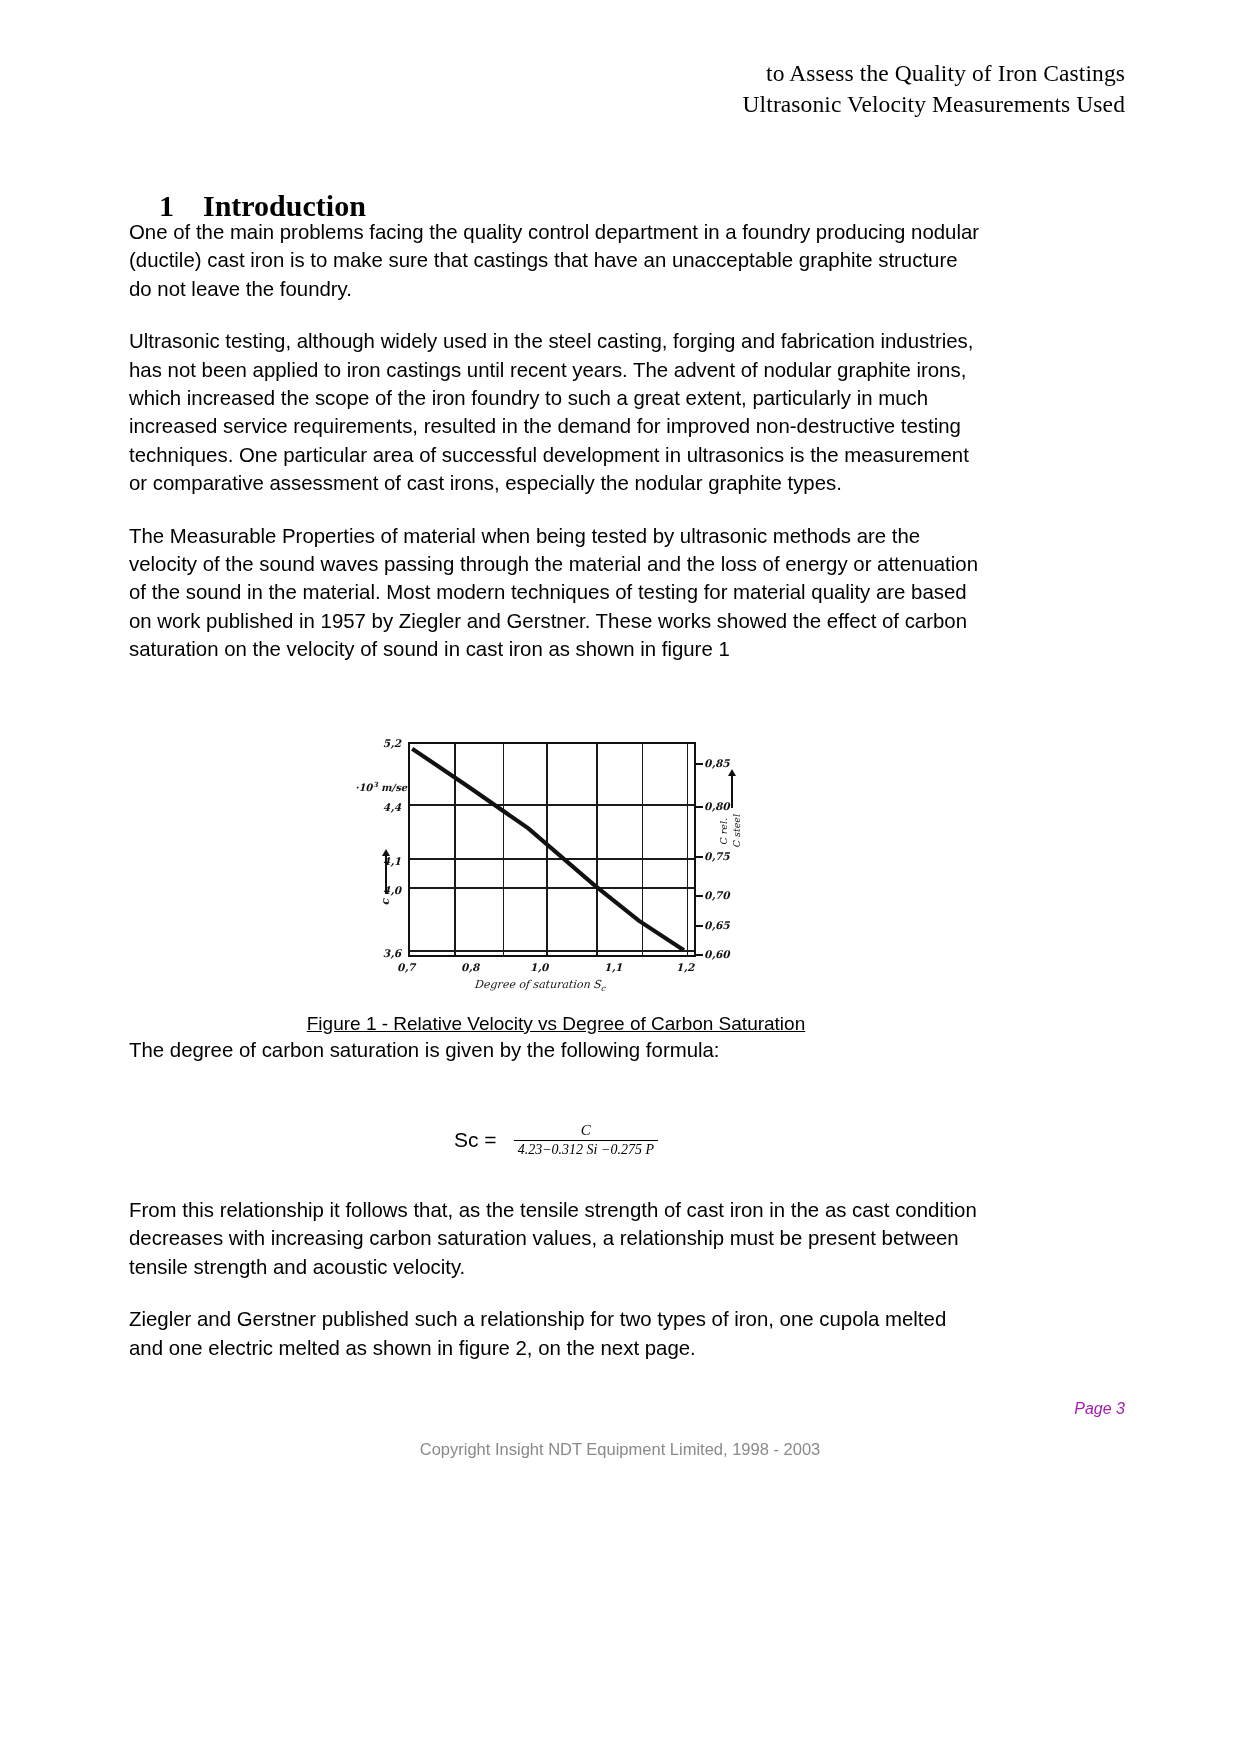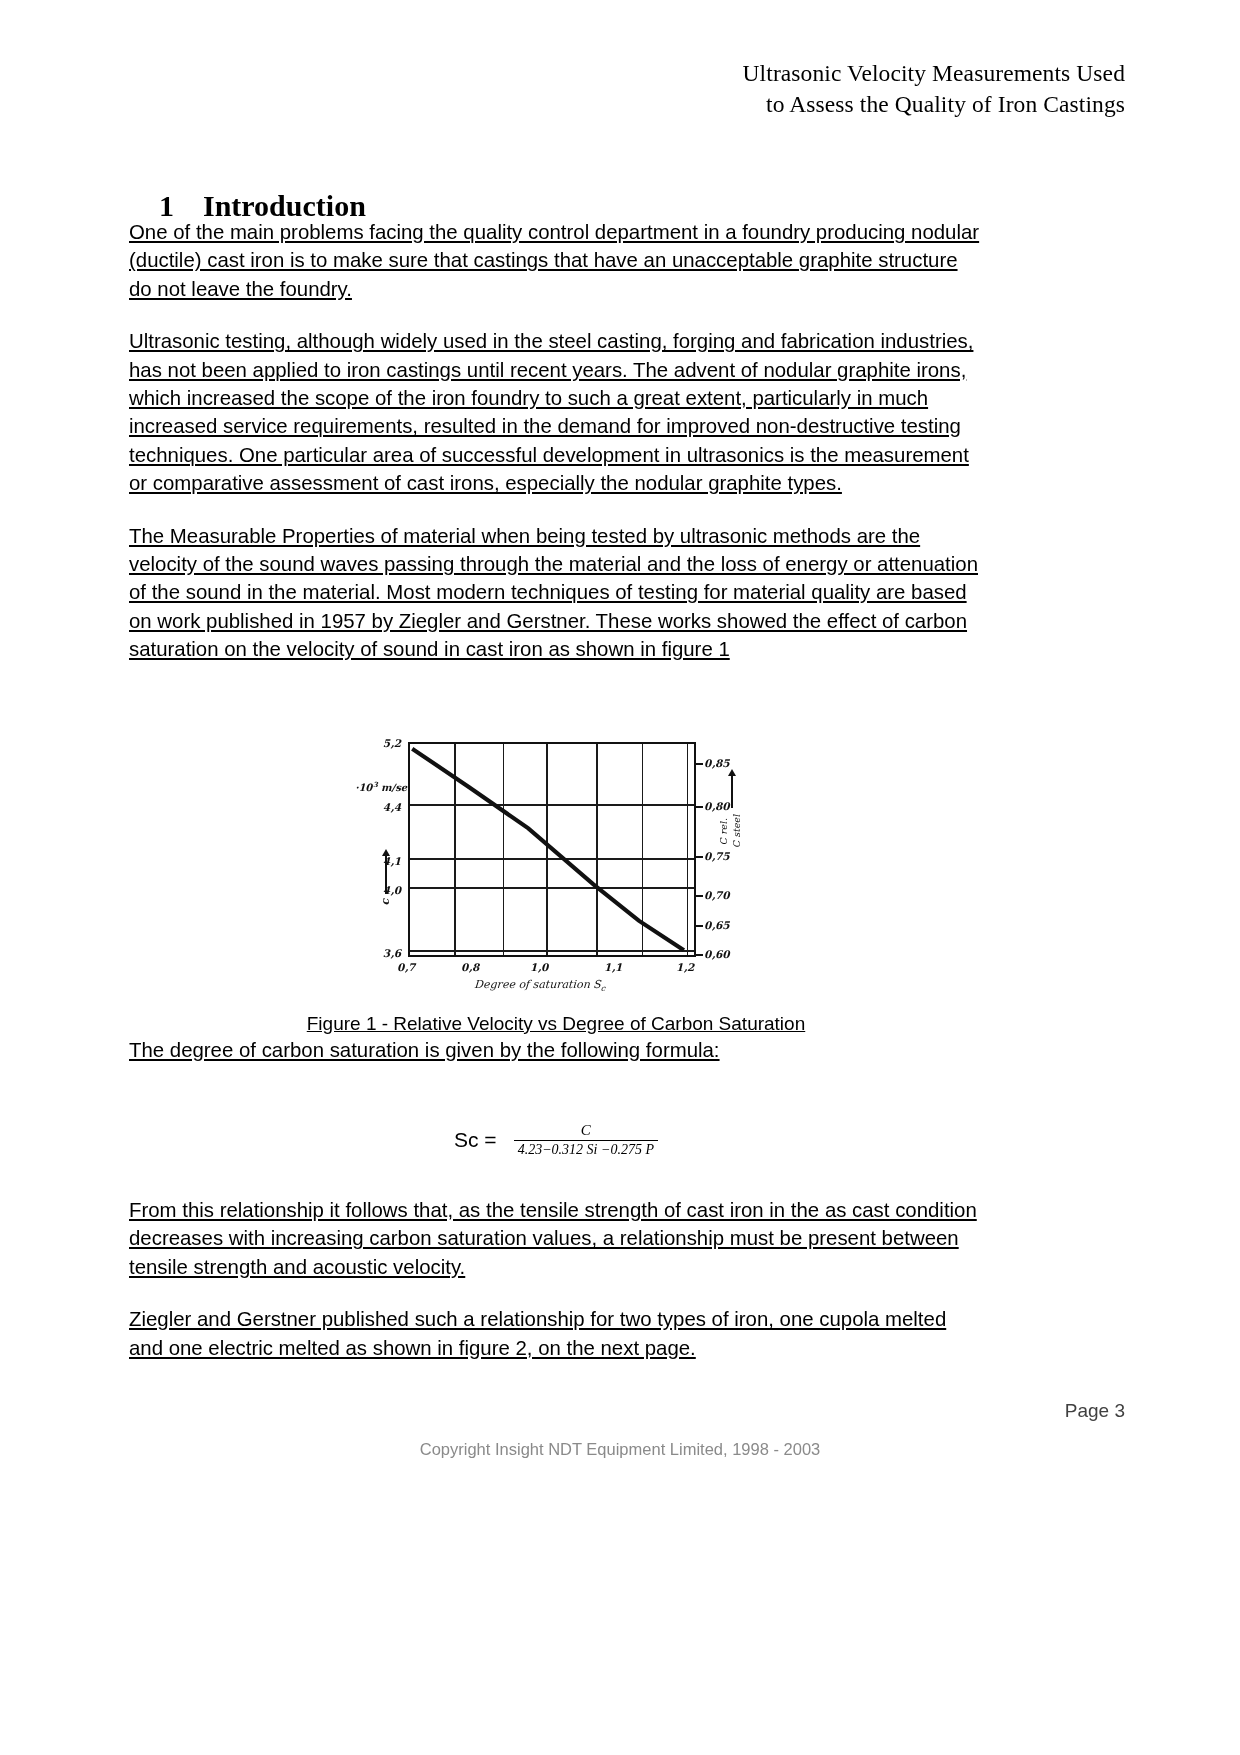--- a/index.html
+++ b/index.html
@@ -59,21 +59,20 @@
     top: 218px;
     width: 854px;
   }
   p.para {
     margin: 0 0 24px 0;
     font-family: "Liberation Sans", sans-serif;
     font-size: 20.4px;
     line-height: 28.4px;
     text-align: left;
     color: #000;
-    text-decoration: underline;
   }
   p.para.tight { margin-bottom: 0; }
 
   
   .figure-block {
     position: absolute;
     left: 129px;
     top: 700px;
     width: 854px;
     text-align: center;
@@ -231,42 +230,43 @@
     padding: 1px 4px 0 4px;
     white-space: nowrap;
   }
 
   
   .page-number {
     position: absolute;
     right: 115px;
     top: 1400px;
     font-family: "Liberation Sans", sans-serif;
-    font-size: 19px;
-    color: #404040;
+    font-size: 16px;
+    color: #a21caf;
+    font-style: italic;
   }
   .copyright {
     position: absolute;
     left: 0;
     right: 0;
     top: 1440px;
     text-align: center;
     font-family: "Liberation Sans", sans-serif;
     font-size: 16.5px;
     color: #8a8a8a;
   }
 </style>
 </head>
 <body>
 
 <div class="page">
 
   <div class="doc-header">
+    <span class="hl">to Assess the Quality of Iron Castings</span>
     <span class="hl">Ultrasonic Velocity Measurements Used</span>
-    <span class="hl">to Assess the Quality of Iron Castings</span>
   </div>
 
   <div class="section-heading">
     <span class="num">1</span><span>Introduction</span>
   </div>
 
   <div class="body-col">
     <p class="para">One of the main problems facing the quality control department in a foundry producing nodular (ductile) cast iron is to make sure that castings that have an unacceptable graphite structure do not leave the foundry.</p>
     <p class="para">Ultrasonic testing, although widely used in the steel casting, forging and fabrication industries, has not been applied to iron castings until recent years.  The advent of nodular graphite irons, which increased the scope of the iron foundry to such a great extent, particularly in much increased service requirements, resulted in the demand for improved non-destructive testing techniques.  One particular area of successful development in ultrasonics is the measurement or comparative assessment of cast irons, especially the nodular graphite types.</p>
     <p class="para tight">The Measurable Properties of material when being tested by ultrasonic methods are the velocity of the sound waves passing through the material and the loss of energy or attenuation of the sound in the material.  Most modern techniques of testing for material quality are based on work published in 1957 by Ziegler and Gerstner.  These works showed the effect of carbon saturation on the velocity of sound in cast iron as shown in figure 1</p>

